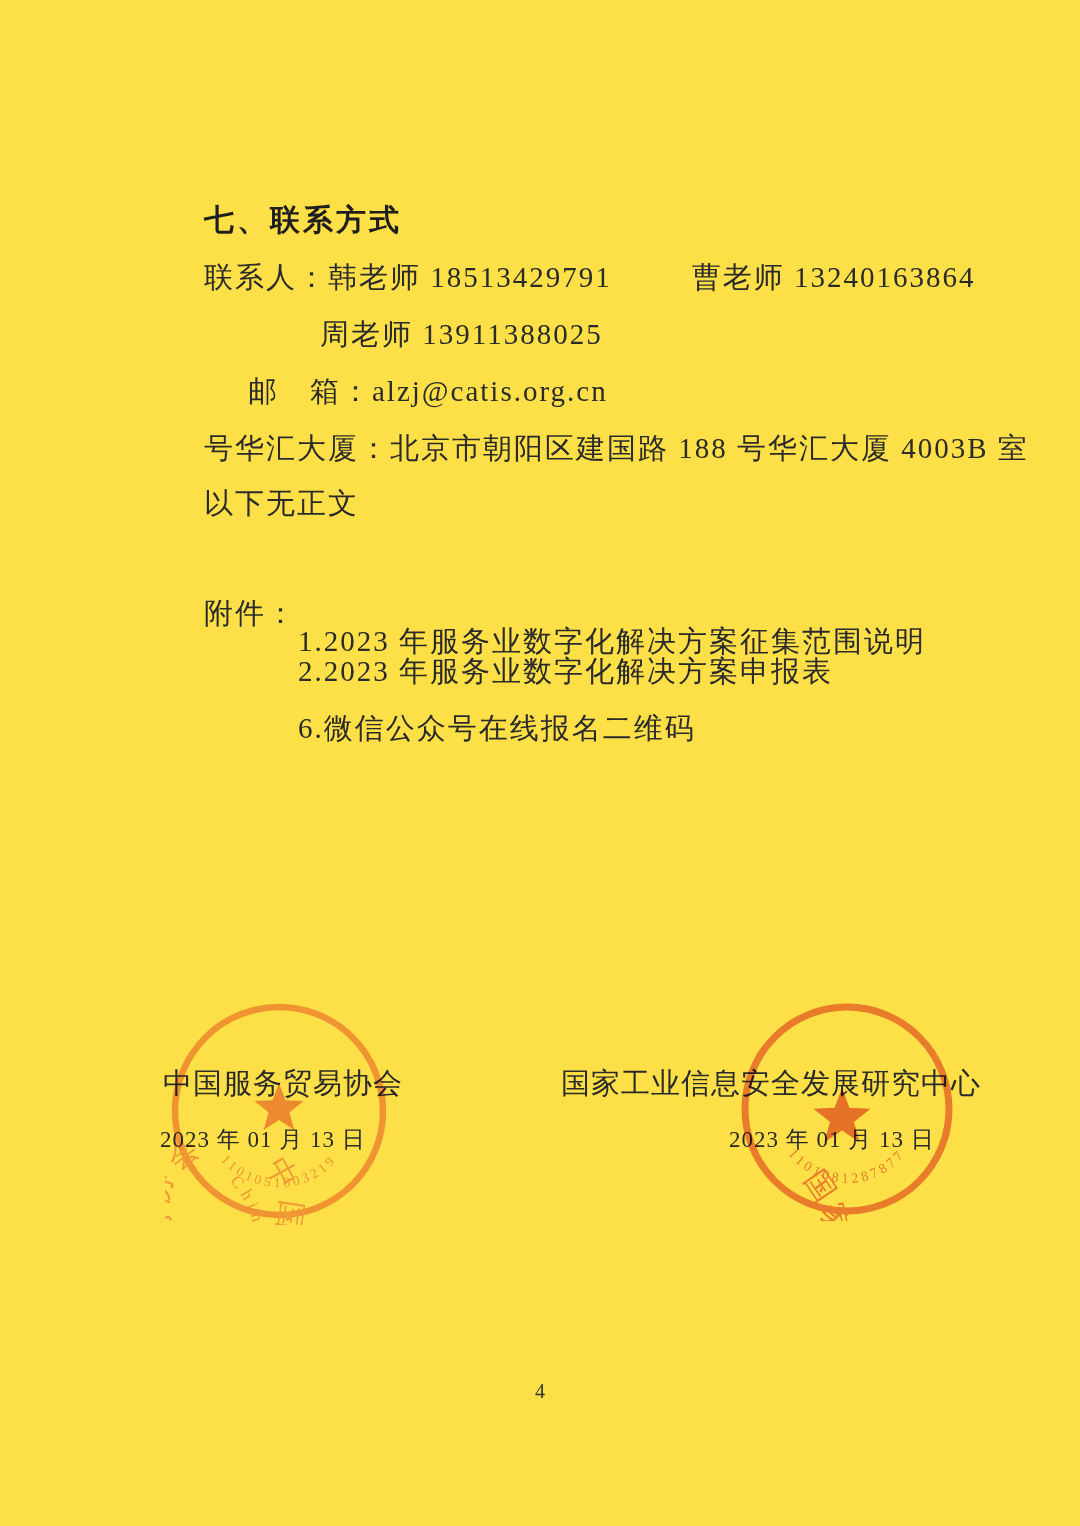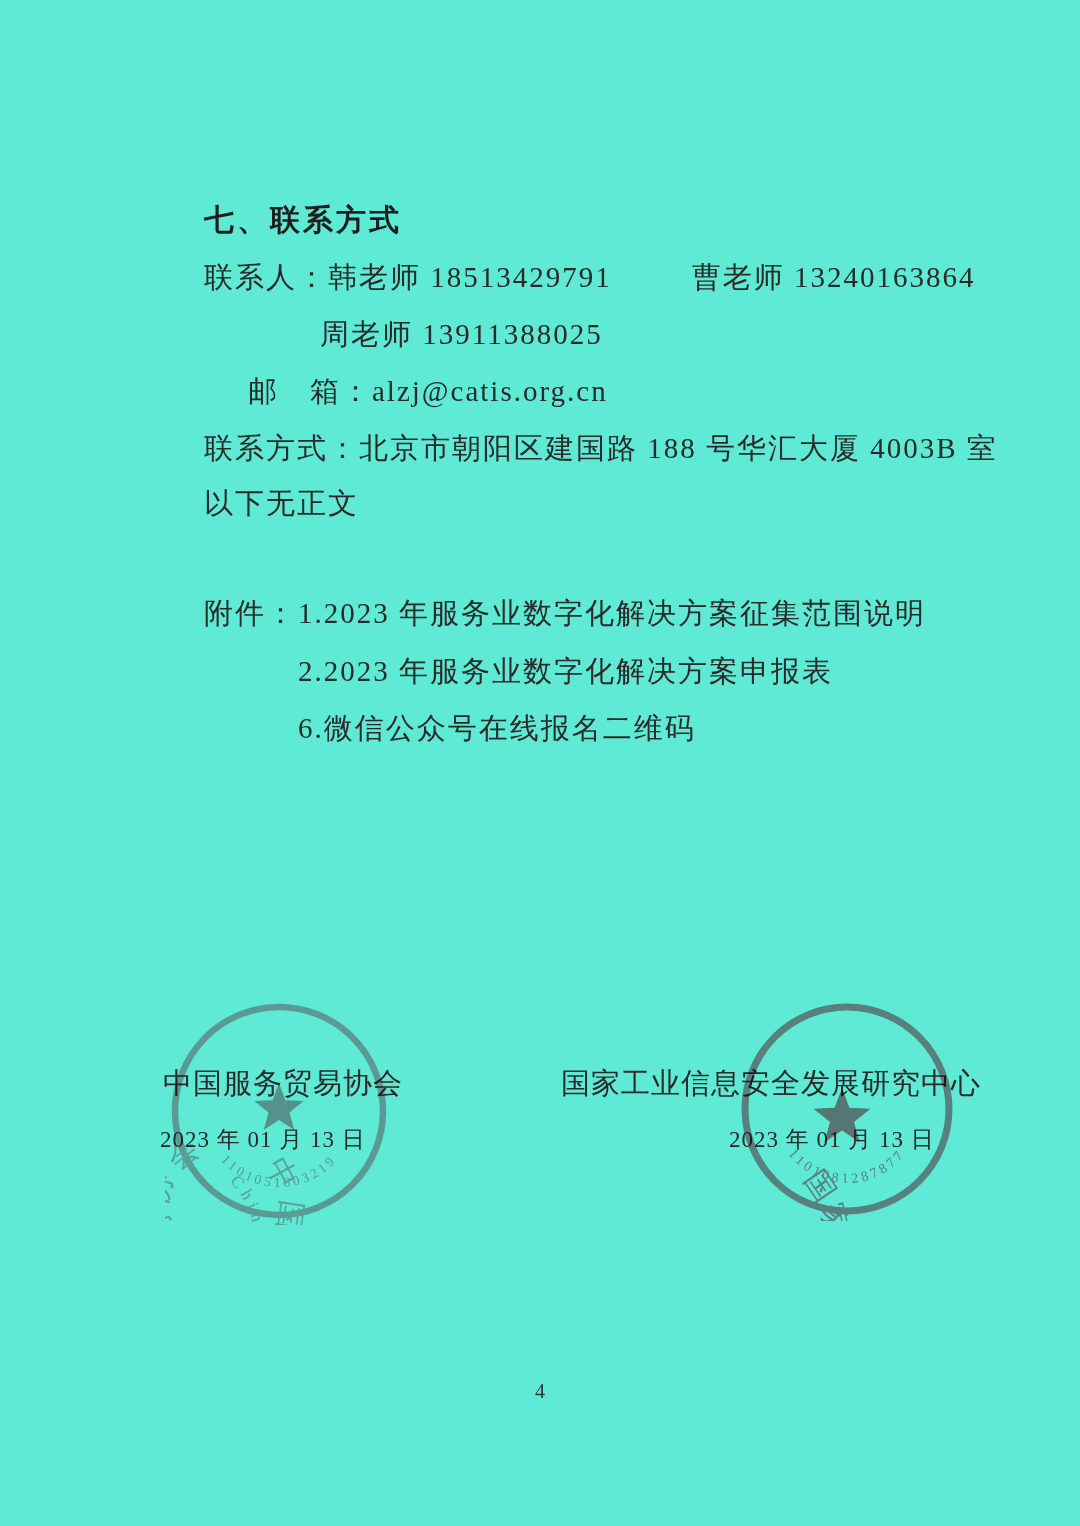--- a/index.html
+++ b/index.html
@@ -1,20 +1,20 @@
 <!DOCTYPE html>
 <html><head>
 <meta charset="utf-8">
 <style>
   html,body{margin:0;padding:0;background:#e9e9e9;}
   .page{
     position:relative;
     width:1080px;height:1526px;
     margin:0 auto;
-    background:#5eead4;
+    background:#fde047;
     overflow:hidden;
     font-family:"Liberation Serif","DejaVu Serif",serif;
     color:#2a2a2a;
   }
   .doc-line{
     position:absolute;
     font-size:29px;
     line-height:30px;
     letter-spacing:2px;
     white-space:pre;
@@ -60,26 +60,26 @@
 <div class="page">
 
   <h2 class="heading">七、联系方式</h2>
 
   <div class="doc-line" style="left:204px;top:262px;"><span>联系人：</span><span>韩老师 18513429791</span><span class="gap-80"></span><span>曹老师 13240163864</span></div>
 
   <div class="doc-line" style="left:320px;top:319px;text-align:right;"><span>周老师 13911388025</span></div>
 
   <div class="doc-line" style="left:204px;top:376px;margin-left:44px;"><span>邮　箱：</span><span>alzj@catis.org.cn</span></div>
 
-  <div class="doc-line" style="left:204px;top:433px;"><span>联系方式：</span><span>北京市朝阳区建国路 188 号华汇大厦 4003B 室</span></div>
+  <div class="doc-line" style="left:204px;top:433px;"><span>号华汇大厦：</span><span>北京市朝阳区建国路 188 号华汇大厦 4003B 室</span></div>
 
   <div class="doc-line" style="left:204px;top:488px;">以下无正文</div>
 
   <div class="doc-line" style="left:204px;top:598px;">附件：</div>
-  <div class="doc-line" style="left:298px;top:598px;">1.2023 年服务业数字化解决方案征集范围说明</div>
+  <div class="doc-line" style="left:298px;top:626px;">1.2023 年服务业数字化解决方案征集范围说明</div>
   <div class="doc-line" style="left:298px;top:656px;">2.2023 年服务业数字化解决方案申报表</div>
   <div class="doc-line" style="left:298px;top:713px;">6.微信公众号在线报名二维码</div>
 
   <div class="sig-org" style="left:163px;top:1064px;">中国服务贸易协会</div>
   <div class="sig-date" style="left:160px;top:1124px;">2023 年 01 月 13 日</div>
 
   <div class="sig-org" style="left:561px;top:1064px;">国家工业信息安全发展研究中心</div>
   <div class="sig-date" style="left:729px;top:1124px;">2023 年 01 月 13 日</div>
 
   <svg class="seal seal-left" width="228" height="228" viewBox="0 0 228 228">

